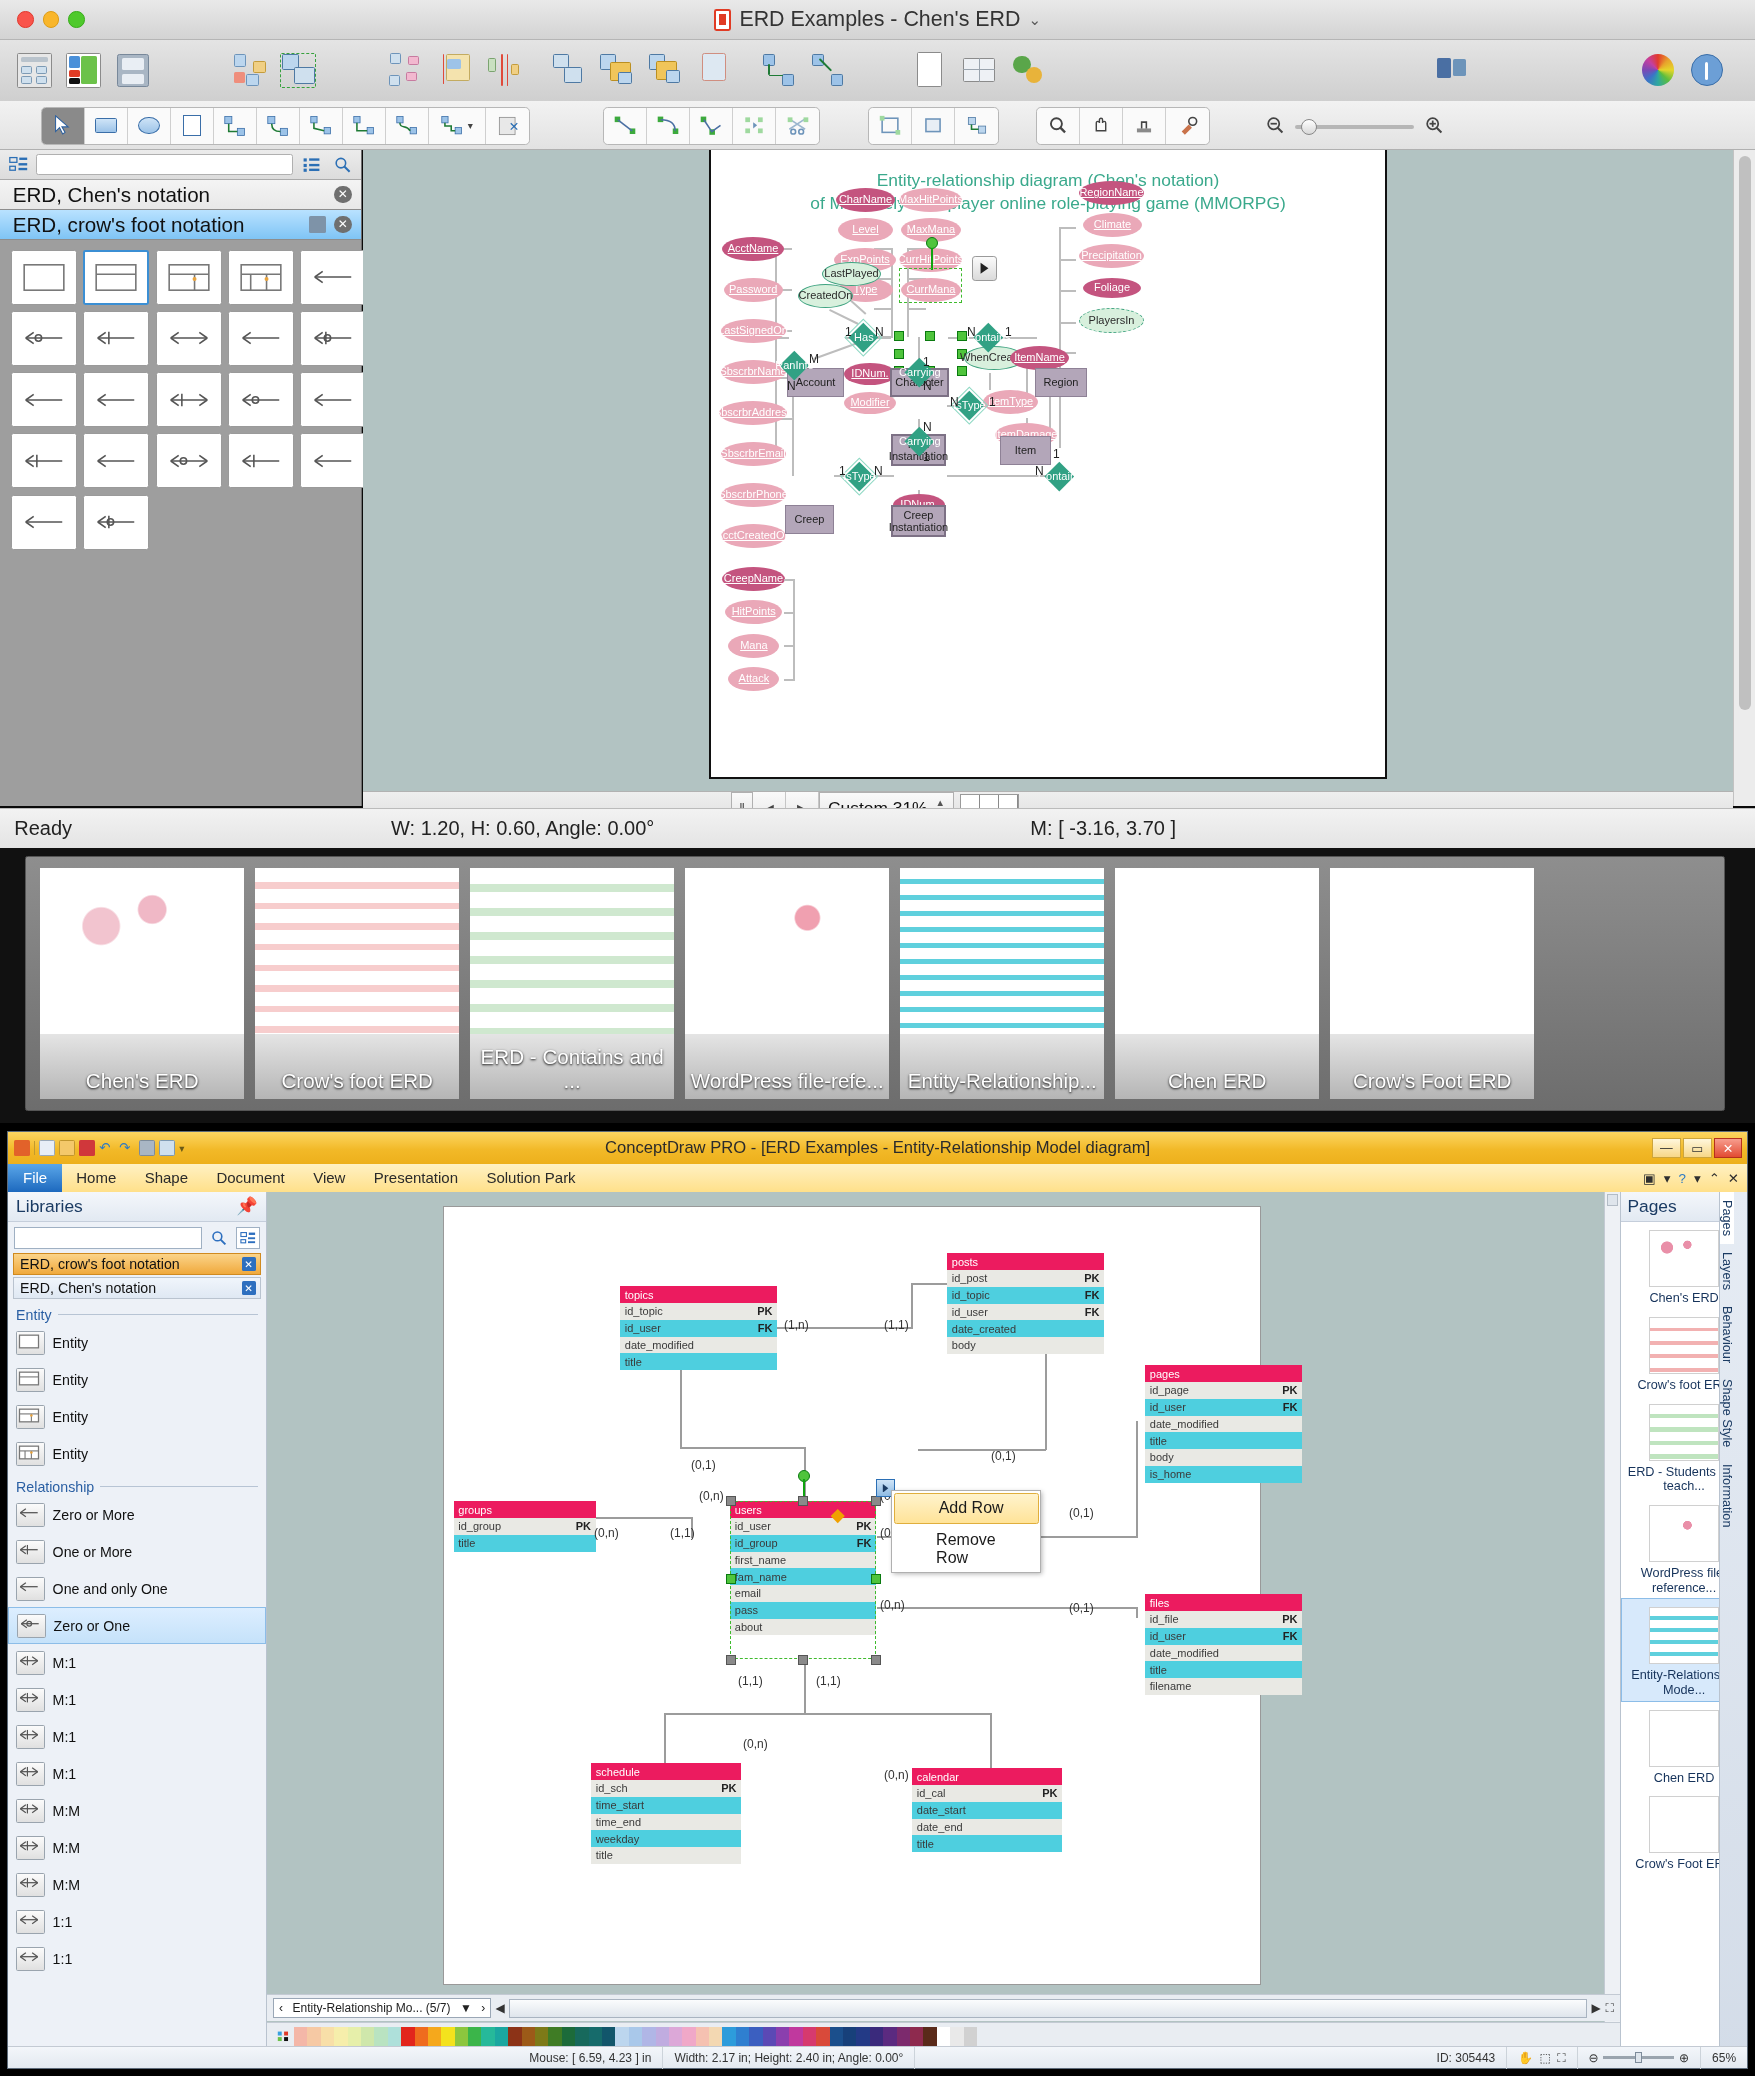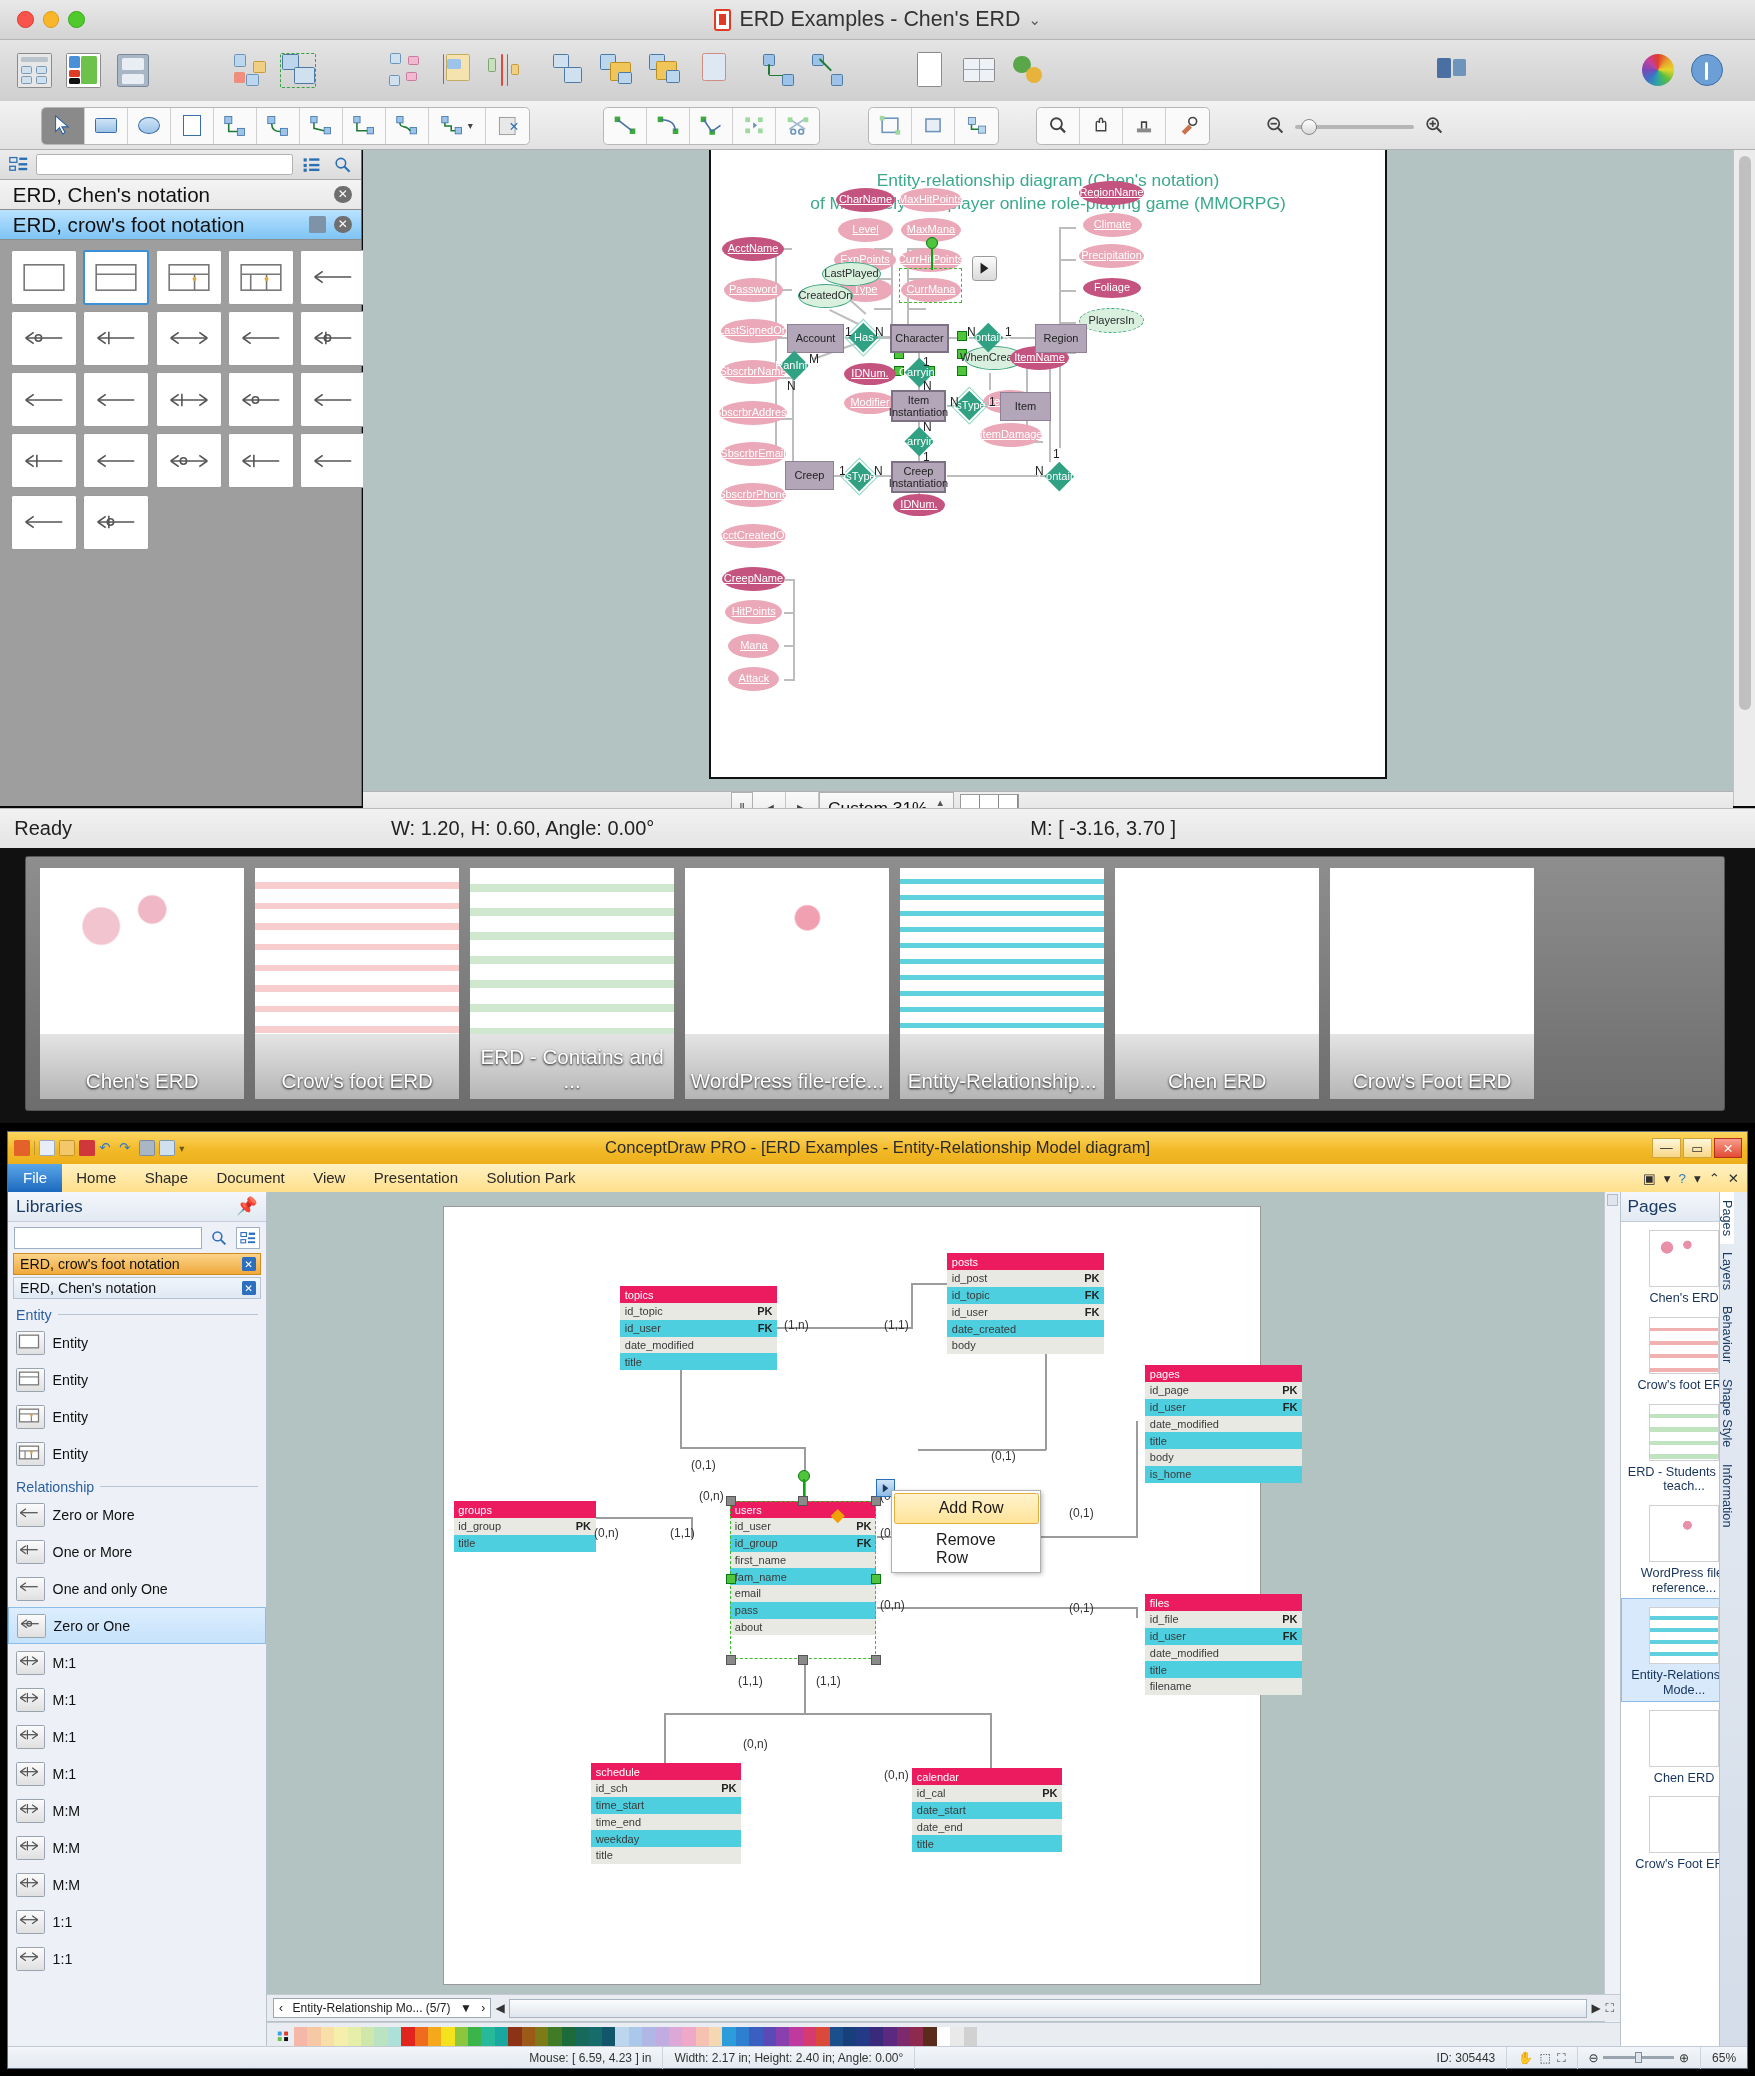--- a/index.html
+++ b/index.html
@@ -90,21 +90,21 @@
   .ell { position:absolute; border-radius:50%; display:flex; align-items:center; justify-content:center;
          color:#fff; font-size:11px; text-align:center; line-height:1.05; }
   .ell.light { background:#eaa8b8;text-decoration:underline; }
   .ell.dark  { background:#c4547f; }
   .ell.dark u { text-decoration:underline; }
   .ell.green { background:#d8f0dd; color:#2b2b2b; border:1.6px solid #3fa380; }
   .ell.green.dash { border-style:dashed; }
   .ell.doubleline { background:#c4547f; border:2.4px double #fff; }
   .rect { position:absolute; background:#b3a6b9; border:0.8px solid #8e8196;
           display:flex; align-items:center; justify-content:center; color:#222; font-size:11px;
-          text-align:center; line-height:1.1; }
+          text-align:center; line-height:1.1;margin-top:44px; }
   .rect.dbl { border:2.4px double #7d7185; }
   .dia { position:absolute; background:#31a184; display:flex; align-items:center; justify-content:center;
          color:#fff; font-size:11px; transform:rotate(45deg); }
   .dia span { transform:rotate(-45deg); white-space:nowrap; }
   .dia.dbl { outline:1.6px solid #8fd9c4; outline-offset:2.4px; }
   .ln { position:absolute; background:#bdbdbd; }
   .lbl { position:absolute; font-size:12px; color:#222; }
 
   .sel-handles { position:absolute; }
   .sel-handles .h { position:absolute; width:10.3px; height:10.3px; background:#4fc43c; border:1.6px solid #0a7a10; }
@@ -867,21 +867,21 @@
 
       <div class="ell dark" style="left:133px;top:215px;width:52px;height:22px">
           <u>IDNum.</u>
         </div>
       <div class="ell light" style="left:133px;top:244px;width:52px;height:22px">Modifier</div>
       <div class="ell green" style="left:253px;top:198px;width:60px;height:24px">WhenCreated</div>
       <div class="ell dark" style="left:299px;top:198px;width:59px;height:24px">
           <u>ItemName</u>
         </div>
       <div class="ell light" style="left:272px;top:242px;width:55px;height:24px">ItemType</div>
-      <div class="ell light" style="left:269px;top:275px;width:62px;height:24px">ItemDamage</div>
+      <div class="ell light" style="left:284px;top:275px;width:62px;height:24px">ItemDamage</div>
       <div class="ell dark" style="left:182px;top:346px;width:52px;height:22px">
           <u>IDNum.</u>
         </div>
       <div class="ell green" style="left:111px;top:114px;width:59px;height:24px">LastPlayed</div>
       <div class="ell green" style="left:87px;top:136px;width:55px;height:24px">CreatedOn</div>
 
       <div class="rect" style="left:76px;top:176px;width:57px;height:28.5px">Account</div>
       <div class="rect dbl" style="left:179px;top:176px;width:59px;height:28.5px">Character</div>
       <div class="rect" style="left:324px;top:176px;width:52px;height:28.5px">Region</div>
       <div class="rect dbl" style="left:180px;top:242px;width:55px;height:32px">Item<br>Instantiation</div>

